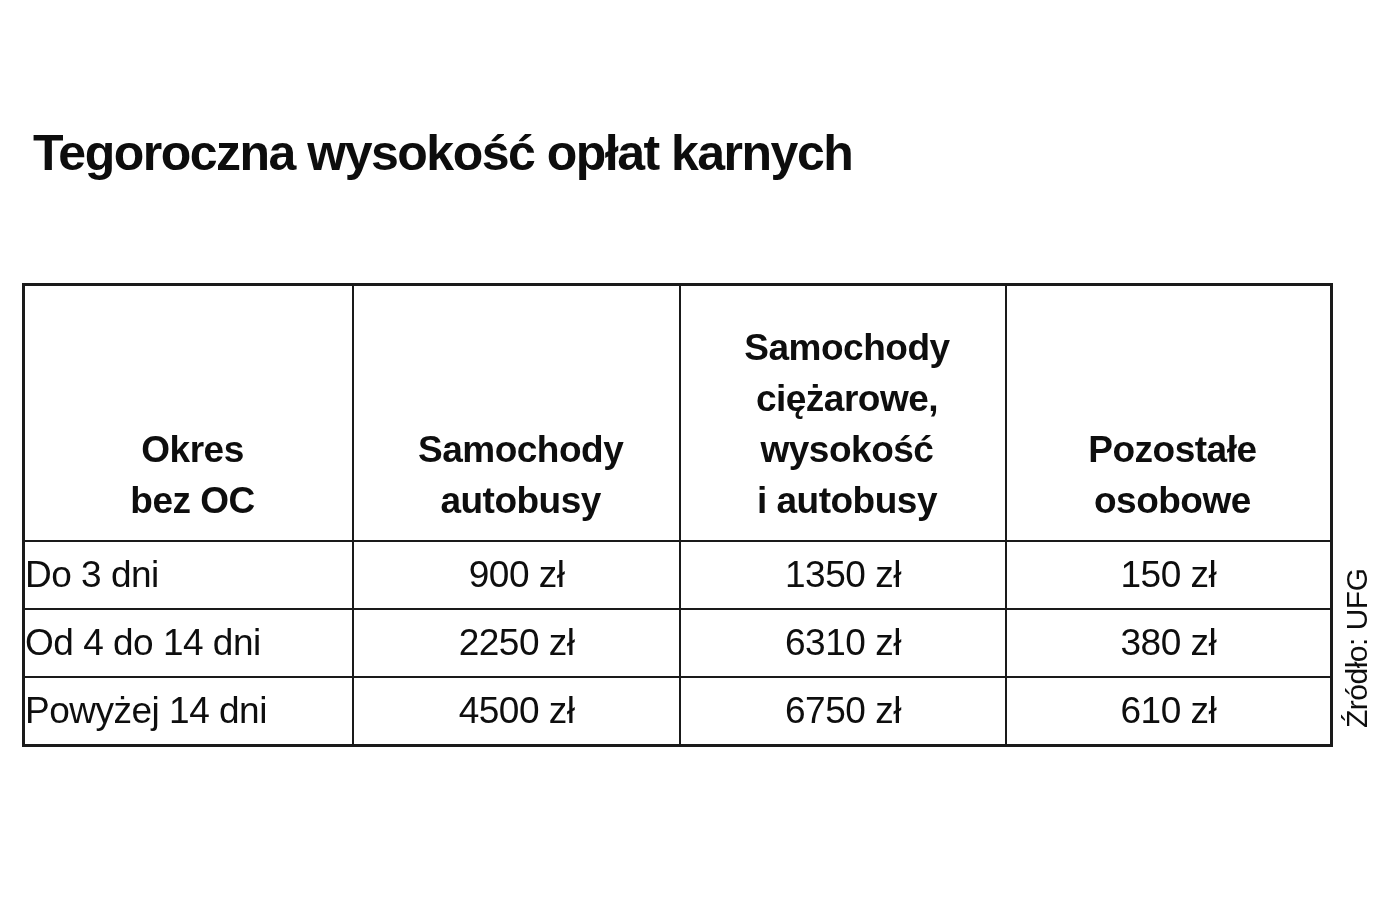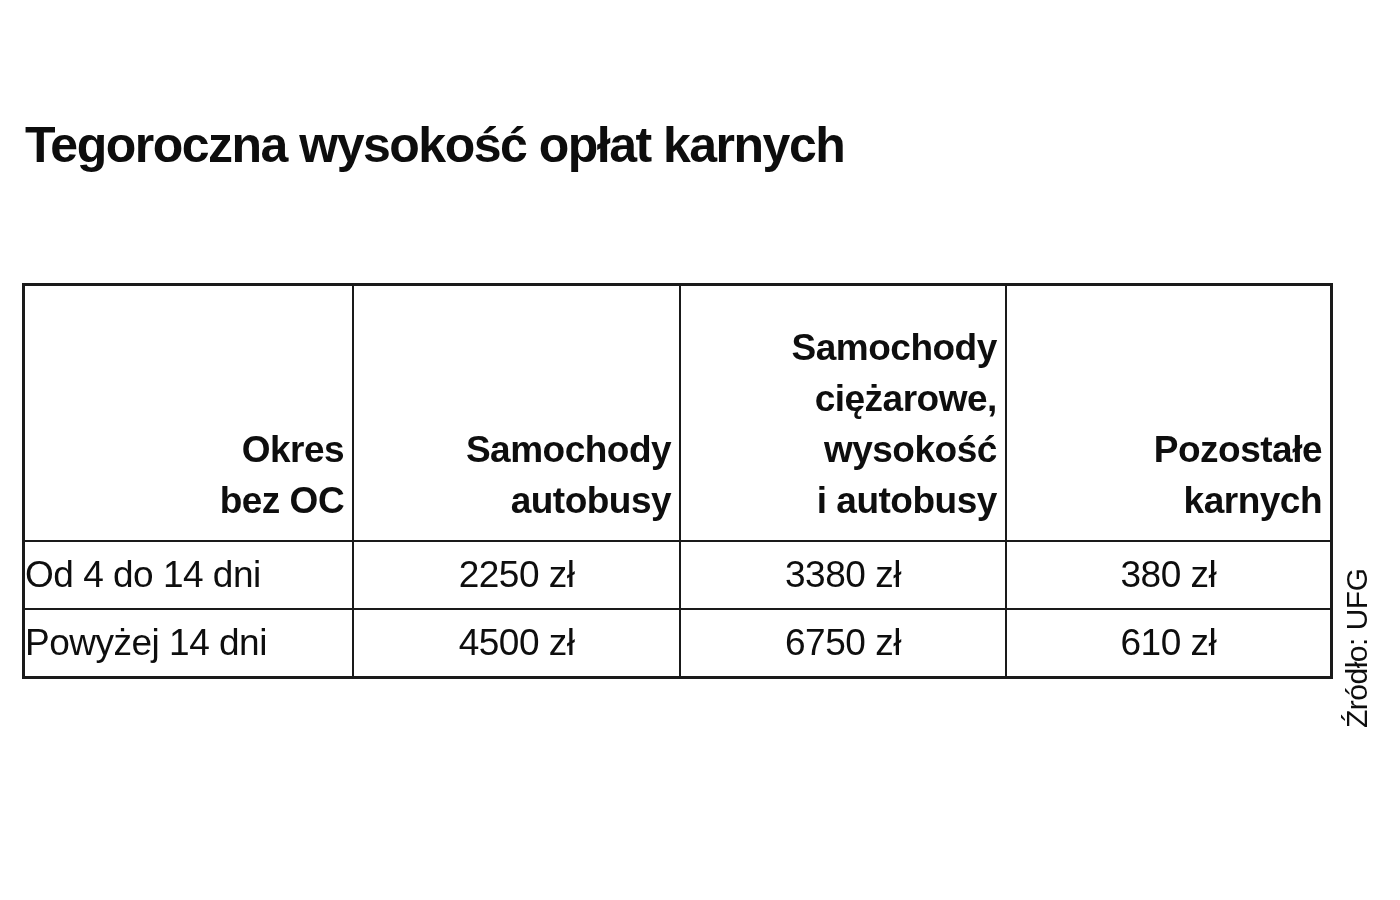--- a/index.html
+++ b/index.html
@@ -17,21 +17,21 @@
   }
   .title {
     position: absolute;
     left: 25px;
     top: 116px;
     font-size: 50px;
     font-weight: 700;
     line-height: 1.19;
     letter-spacing: -1.5px;
     color: #0d0d0d;
-    margin: 0;
+    margin: 8px;
   }
   .title span { display: block; }
 
   table.penalty-table {
     position: absolute;
     left: 22px;
     top: 283px;
     width: 1311px;
     border-collapse: collapse;
     table-layout: fixed;
@@ -40,21 +40,21 @@
   table.penalty-table td {
     border: 2px solid #1a1a1a;
     font-size: 37px;
     letter-spacing: -0.5px;
     background: #ffffff;
   }
   table.penalty-table { border: 3px solid #1a1a1a; }
   table.penalty-table tr.header-row th {
     height: 230px;
     vertical-align: bottom;
-    text-align: right;
+    text-align: center;
     font-weight: 700;
     line-height: 1.38;
     padding: 10px 8px 14px 16px;
   }
   table.penalty-table tr.data-row td {
     height: 66px;
     vertical-align: middle;
     font-weight: 400;
     padding: 0;
   }
@@ -111,29 +111,35 @@
         <span class="header-line">autobusy</span>
       </th>
       <th>
         <span class="header-line">Samochody</span>
         <span class="header-line">ciężarowe,</span>
         <span class="header-line">wysokość</span>
         <span class="header-line">i autobusy</span>
       </th>
       <th>
         <span class="header-line">Pozostałe</span>
-        <span class="header-line">karnych</span>
+        <span class="header-line">osobowe</span>
       </th>
     </tr>
 
+    <tr class="data-row">
+      <td class="period-cell">Do 3 dni</td>
+      <td class="value-cell">900 zł</td>
+      <td class="value-cell">1350 zł</td>
+      <td class="value-cell">150 zł</td>
+    </tr>
 
     <tr class="data-row">
       <td class="period-cell">Od 4 do 14 dni</td>
       <td class="value-cell">2250 zł</td>
-      <td class="value-cell">3380 zł</td>
+      <td class="value-cell">6310 zł</td>
       <td class="value-cell">380 zł</td>
     </tr>
 
     <tr class="data-row">
       <td class="period-cell">Powyżej 14 dni</td>
       <td class="value-cell">4500 zł</td>
       <td class="value-cell">6750 zł</td>
       <td class="value-cell">610 zł</td>
     </tr>
   </tbody>

